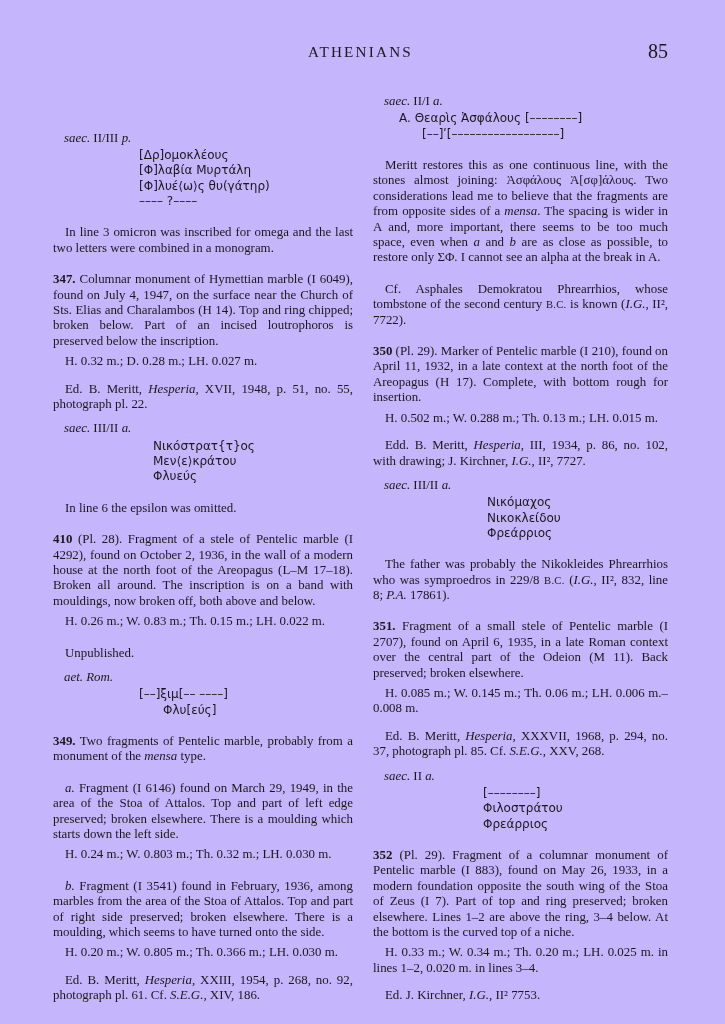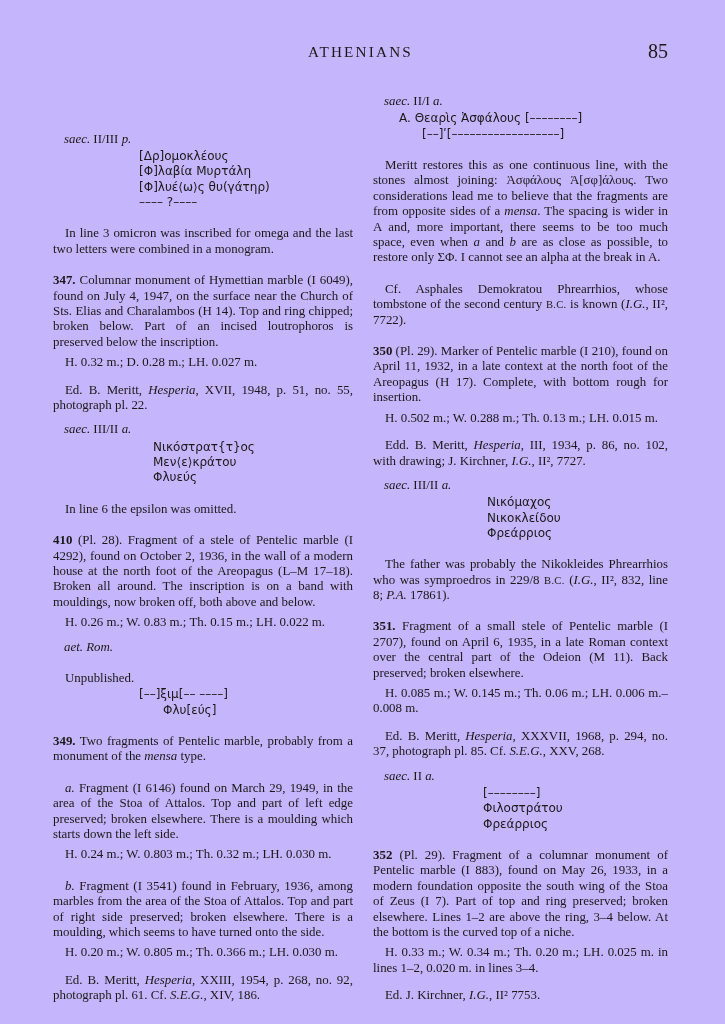--- a/index.html
+++ b/index.html
@@ -57,22 +57,22 @@
         <div class="blk para ind ed"><span>Ed. B. Meritt, </span><span class="it">Hesperia</span><span>, XVII, 1948, p. 51, no. 55, photograph pl. 22.</span></div>
         <div class="blk date"><span class="it">saec.</span><span> III/II </span><span class="it">a.</span></div>
         <div class="blk greek">
           <div class="gline" style="padding-left: 100px;">Νικόστρατ{τ}ος</div>
           <div class="gline" style="padding-left: 100px;">Μεν⟨ε⟩κράτου</div>
           <div class="gline" style="padding-left: 100px;">Φλυεύς</div>
         </div>
         <div class="blk para ind"><span>In line 6 the epsilon was omitted.</span></div>
         <div class="blk para entry"><span class="bd">410</span><span> (Pl. 28). Fragment of a stele of Pentelic marble (I 4292), found on October 2, 1936, in the wall of a modern house at the north foot of the Areopagus (L–M 17–18). Broken all around. The inscription is on a band with mouldings, now broken off, both above and below.</span></div>
         <div class="blk para ind dims"><span>H. 0.26 m.; W. 0.83 m.; Th. 0.15 m.; LH. 0.022 m.</span></div>
+        <div class="blk para ind"><span>Unpublished.</span></div>
         <div class="blk date"><span class="it">aet. Rom.</span></div>
-        <div class="blk para ind"><span>Unpublished.</span></div>
         <div class="blk greek">
           <div class="gline" style="padding-left: 86px;">[––]ξιμ[–– ––––]</div>
           <div class="gline" style="padding-left: 110px;">Φλυ[εύς]</div>
         </div>
         <div class="blk para entry"><span class="bd">349.</span><span> Two fragments of Pentelic marble, probably from a monument of the </span><span class="it">mensa</span><span> type.</span></div>
         <div class="blk para ind"><span class="it">a.</span><span> Fragment (I 6146) found on March 29, 1949, in the area of the Stoa of Attalos. Top and part of left edge preserved; broken elsewhere. There is a moulding which starts down the left side.</span></div>
         <div class="blk para ind dims"><span>H. 0.24 m.; W. 0.803 m.; Th. 0.32 m.; LH. 0.030 m.</span></div>
         <div class="blk para ind"><span class="it">b.</span><span> Fragment (I 3541) found in February, 1936, among marbles from the area of the Stoa of Attalos. Top and part of right side preserved; broken elsewhere. There is a moulding, which seems to have turned onto the side.</span></div>
         <div class="blk para ind dims"><span>H. 0.20 m.; W. 0.805 m.; Th. 0.366 m.; LH. 0.030 m.</span></div>
         <div class="blk para ind ed"><span>Ed. B. Meritt, </span><span class="it">Hesperia</span><span>, XXIII, 1954, p. 268, no. 92, photograph pl. 61. Cf. </span><span class="it">S.E.G.</span><span>, XIV, 186.</span></div>

